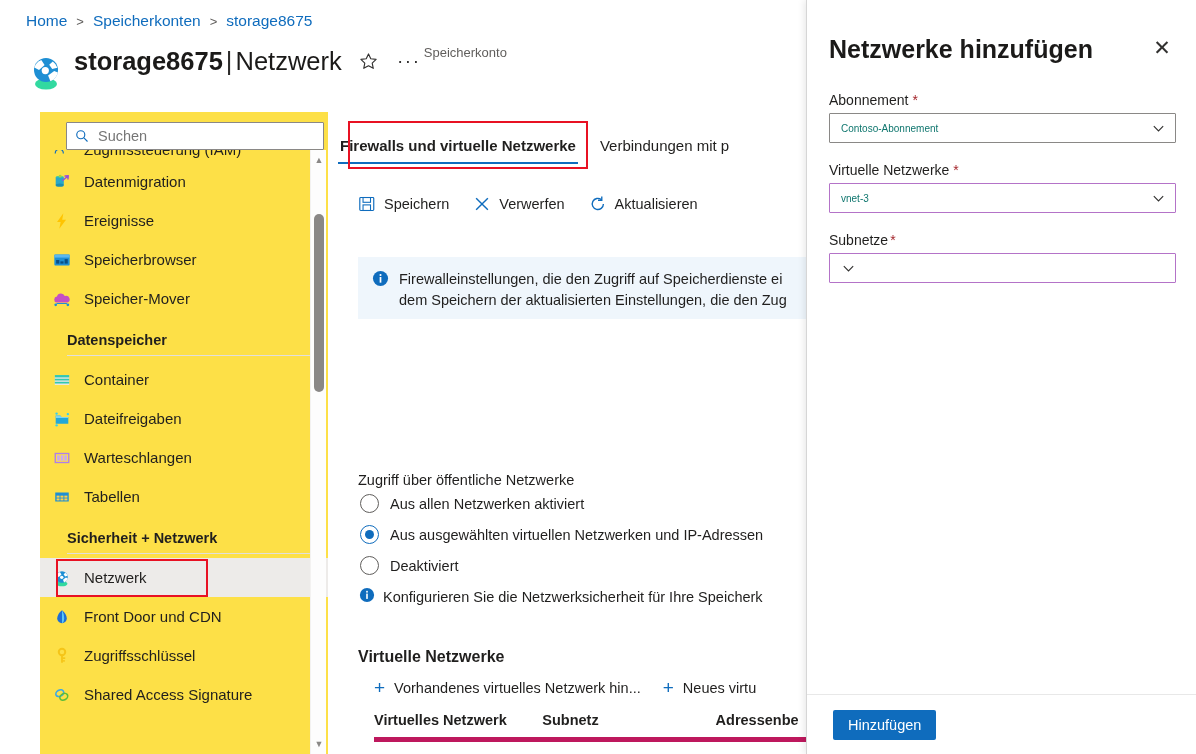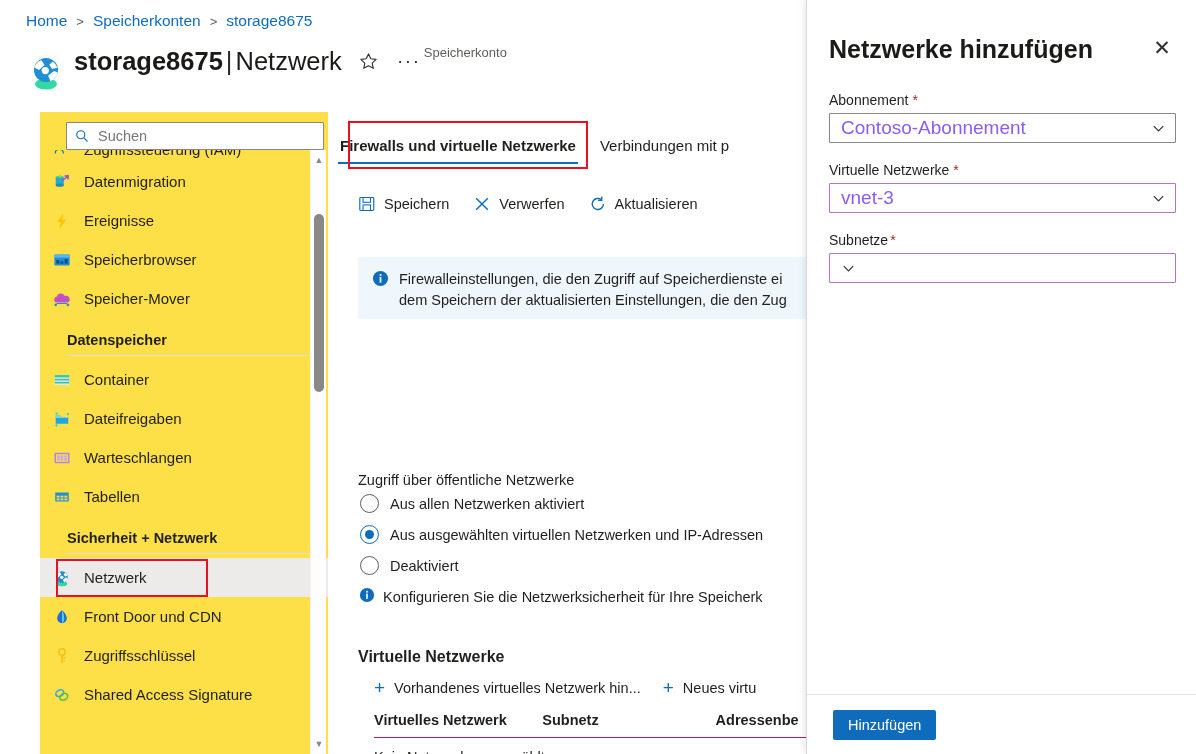--- a/index.html
+++ b/index.html
@@ -203,21 +203,21 @@
   }
   .link-btn {
     display: flex; align-items: center; gap: 9px;
     font-size: 14.5px; color: #201f1e; cursor: pointer; white-space: nowrap;
   }
   .link-btn .plus { color: #0f6cbd; font-size: 19px; line-height: 14px; font-weight: 300; }
 
   #vnet-table { margin-top: 16px; margin-left: 16px; width: 500px; }
   #vnet-head {
     display: flex; font-size: 14.5px; font-weight: 700; color: #201f1e;
-    padding-bottom: 9px; border-bottom: 1px solid #be185d;
+    padding-bottom: 9px; border-bottom: 5px solid #be185d;
   }
   #vnet-head .c1 { width: 170px; }
   #vnet-head .c2 { width: 175px; }
   #vnet-head .c3 { width: 160px; white-space: nowrap; }
   #vnet-empty {
     font-size: 14.5px; color: #201f1e; padding-top: 11px; white-space: nowrap;
   }
 
   
   #panel {
@@ -246,21 +246,21 @@
   }
   .req { color: #a4262c; margin-left: 4px; font-size: 14px; }
   .req.tight { margin-left: 2px; }
   .dropdown {
     height: 30px; border: 1px solid #8a8886; background: #fff;
     display: flex; align-items: center; padding: 0 9px 0 11px;
     cursor: pointer; border-radius: 1px;
   }
   .dropdown.accent { border: 1px solid #b473c8; }
   .dropdown .dd-value {
-    flex: 1; font-size: 19px; color: #8b5cf6; white-space: nowrap; overflow: hidden;
+    flex: 1; font-size: 10px; color: #0f766e; white-space: nowrap; overflow: hidden;
   }
   .dropdown .dd-caret { color: #323130; display: flex; align-items: center; }
   #panel-footer {
     position: absolute; left: 0; right: 0; bottom: 0; height: 60px;
     border-top: 1px solid #e8e8e8; display: flex; align-items: center; padding-left: 26px;
   }
   #add-button {
     background: #0f6cbd; color: #fff; border: none;
     font-family: "Liberation Sans", sans-serif; font-size: 14.5px;
     padding: 7px 15px; cursor: pointer; border-radius: 2px;

